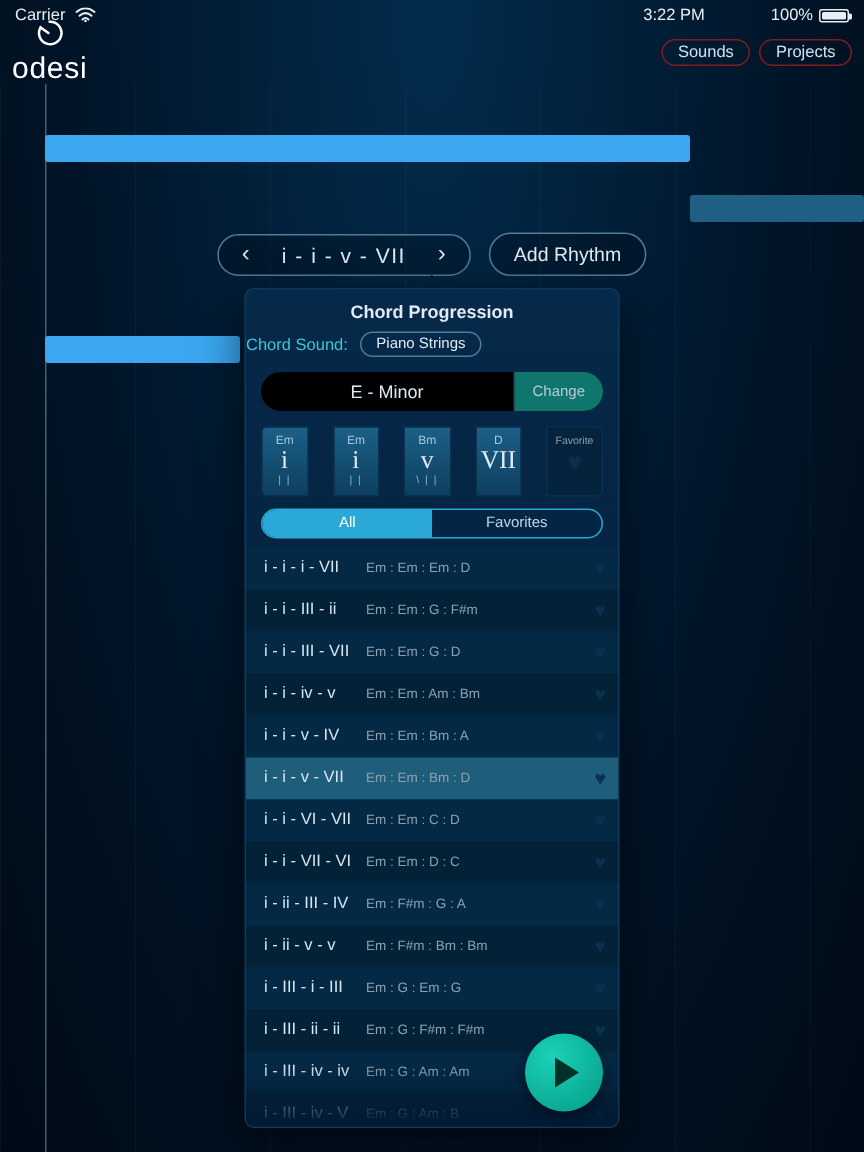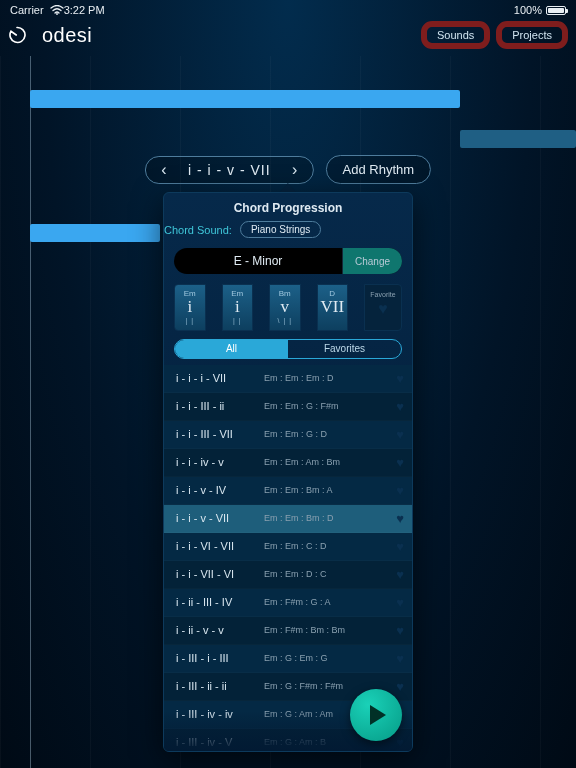--- a/index.html
+++ b/index.html
@@ -31,36 +31,36 @@
     position: relative;
   }
   
   .statusbar {
     height: 20px;
     display: flex; align-items: center;
     padding: 0 10px;
     font-size: 11px; font-weight: 500;
     color: #e8eef3;
   }
-  .statusbar .sb-center { flex:1; text-align:left; }
+  .statusbar .sb-center { flex:1; text-align:right; }
   .statusbar .sb-right { display:flex; align-items:center; gap:4px;margin-left:44px; }
   .battery { width:20px; height:9px; border:1px solid #e8eef3; border-radius:2px; position:relative; }
   .battery::after { content:""; position:absolute; right:-3px; top:2px; width:2px; height:4px; background:#e8eef3; border-radius:0 1px 1px 0;}
   .battery .fill { position:absolute; left:1px; top:1px; bottom:1px; right:1px; background:#e8eef3; border-radius:1px;}
   
   .header {
     height: 30px;
     display:flex; align-items:center;
     padding: 0 8px;
   }
-  .logo { display:flex; align-items:center; font-family: "Trebuchet MS", sans-serif; font-size:20px; letter-spacing:0.5px; color:#fff; gap:16px;}
+  .logo { display:flex; align-items:center; font-family: "Trebuchet MS", sans-serif; font-size:20px; letter-spacing:0.5px; color:#fff; gap:4px;flex-direction:column;}
   .logo-icon { width:18px; height:18px; }
   .header .spacer { flex:1; }
   .pillbtn {
-    border:6px solid #7f1d1d; border-radius:11px;
+    border:1px solid #7f1d1d; border-radius:11px;
     padding: 2px 10px; font-size:11px; color:#d0e4f0;
     background:transparent; cursor:pointer; margin-left:6px;
   }
   
   .roll {
     position:absolute; top:56px; left:0; right:0; bottom:0;
     background:
       repeating-linear-gradient(to right, rgba(255,255,255,0.03) 0 1px, transparent 1px 90px);
   }
   .vline { position:absolute; top:56px; bottom:0; width:1px; background:rgba(180,210,230,0.2);}
@@ -180,21 +180,21 @@
   .row {
     display:flex; align-items:center;
     padding: 6px 8px 6px 12px;
     font-size:10px;
     border-bottom:1px solid rgba(255,255,255,0.02);
     cursor:pointer;
   }
   .row:nth-child(odd){ background:#042944;}
   .row:nth-child(even){ background:#032238;}
   .row.selected { background: var(--row-sel); }
-  .row .r-prog { width:88px; font-size:11px; color:#d8e6ef;}
+  .row .r-prog { width:68px; font-size:11px; color:#d8e6ef;}
   .row .r-chords { flex:1; color:var(--text-dim); font-size:9px;}
   .row .r-heart { color:#0a3050; font-size:13px;}
   .list-fade {
     position:absolute; left:0; right:0; bottom:0; height:40px;
     background:linear-gradient(transparent, #021a33);
     pointer-events:none;
   }
   
   .playbtn {
     position:absolute;

